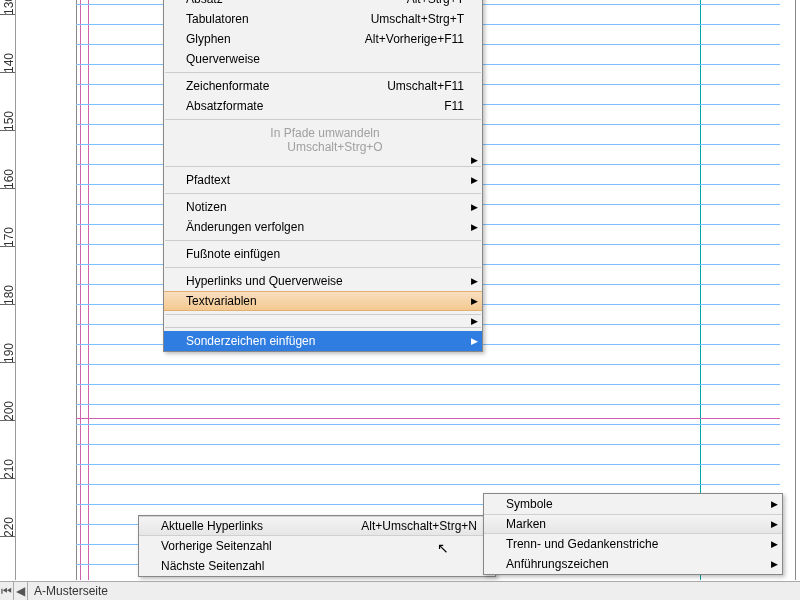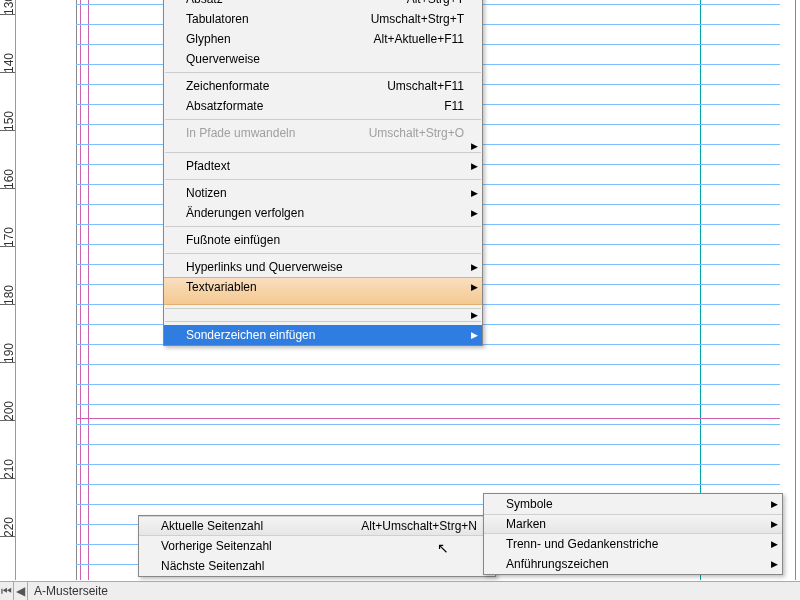--- a/index.html
+++ b/index.html
@@ -8,24 +8,24 @@
 .ruler-v .tick{position:absolute;left:0;width:100%;border-bottom:1px solid #666;font-size:8px;color:#333;padding-left:1px;}
 .ruler-v .tick span{display:block;transform:rotate(-90deg);transform-origin:center;width:16px;text-align:center;}
 .page-bg{position:absolute;left:16px;top:0;right:0;height:580px;background:#fff;}
 .page-frame{position:absolute;left:60px;top:0;width:720px;height:580px;border-left:1px solid #888;border-right:1px solid #888;}
 .grid-line{position:absolute;left:60px;right:20px;border-top:1px solid #7fbfff;}
 .guide-cyan{position:absolute;top:0;height:580px;border-left:1px solid #00a6a6;width:0;}
 .guide-magenta-v{position:absolute;top:0;height:580px;border-left:1px solid #d060b0;width:0;}
 .guide-magenta-h{position:absolute;left:60px;right:20px;border-top:1px solid #d060b0;height:0;}
 .menu{position:absolute;background:#f2f2f2;border:1px solid #888;box-shadow:2px 2px 4px rgba(0,0,0,.25);}
 .menu-item{display:flex;align-items:center;justify-content:space-between;padding:3px 18px 3px 22px;cursor:default;color:#000;position:relative;}
-.menu-item.disabled{color:#a0a0a0;}
+.menu-item.disabled{color:#a0a0a0;flex-direction:column;}
 .menu-item .shortcut{color:#000;margin-left:20px;}
 .menu-item.disabled .shortcut{color:#a0a0a0;}
-.menu-item.hover-orange{background:linear-gradient(#f9dec0,#f4c990);border-top:1px solid #e0b070;border-bottom:1px solid #e0b070;padding-top:2px;padding-bottom:10px;text-align:right;}
+.menu-item.hover-orange{background:linear-gradient(#f9dec0,#f4c990);border-top:1px solid #e0b070;border-bottom:1px solid #e0b070;padding-top:2px;padding-bottom:2px;text-align:right;}
 .menu-item.hover-blue{background:#2f7de0;color:#fff;}
 .menu-item.hover-blue .arrow{color:#fff;}
 .menu-item.hover-light{background:linear-gradient(#f4f4f4,#e6e6e6);border-top:1px solid #d0d0d0;border-bottom:1px solid #d0d0d0;padding-top:2px;padding-bottom:2px;}
 .sep{height:1px;background:#ccc;margin:3px 1px;}
 .arrow{font-size:9px;color:#000;position:absolute;right:4px;}
 .main-menu{left:163px;top:-12px;width:320px;}
 .sub1{left:483px;top:493px;width:300px;}
 .sub2{left:138px;top:515px;width:358px;}
 .statusbar{position:absolute;left:0;bottom:0;height:19px;width:100%;background:#eee;border-top:1px solid #aaa;display:flex;align-items:center;font-size:11px;}
 .statusbar .navbtn{width:14px;text-align:center;color:#555;border-right:1px solid #aaa;height:100%;line-height:18px;}
@@ -108,21 +108,21 @@
     <div class="menu-item">
       <span>Absatz</span>
       <span class="shortcut">Alt+Strg+T</span>
     </div>
     <div class="menu-item">
       <span>Tabulatoren</span>
       <span class="shortcut">Umschalt+Strg+T</span>
     </div>
     <div class="menu-item">
       <span>Glyphen</span>
-      <span class="shortcut">Alt+Aktuelle+F11</span>
+      <span class="shortcut">Alt+Vorherige+F11</span>
     </div>
     <div class="menu-item">
       <span>Querverweise</span>
     </div>
     <div class="sep"></div>
     <div class="menu-item">
       <span>Zeichenformate</span>
       <span class="shortcut">Umschalt+F11</span>
     </div>
     <div class="menu-item">
@@ -169,21 +169,21 @@
       <span class="arrow">▶</span>
     </div>
     <div class="sep"></div>
     <div class="menu-item hover-blue">
       <span>Sonderzeichen einfügen</span>
       <span class="arrow">▶</span>
     </div>
   </div>
 <div class="menu sub2">
     <div class="menu-item hover-light">
-      <span>Aktuelle Seitenzahl</span>
+      <span>Aktuelle Hyperlinks</span>
       <span class="shortcut">Alt+Umschalt+Strg+N</span>
     </div>
     <div class="menu-item">
       <span>Vorherige Seitenzahl</span>
     </div>
     <div class="menu-item">
       <span>Nächste Seitenzahl</span>
     </div>
   </div>
 <div class="menu sub1">

